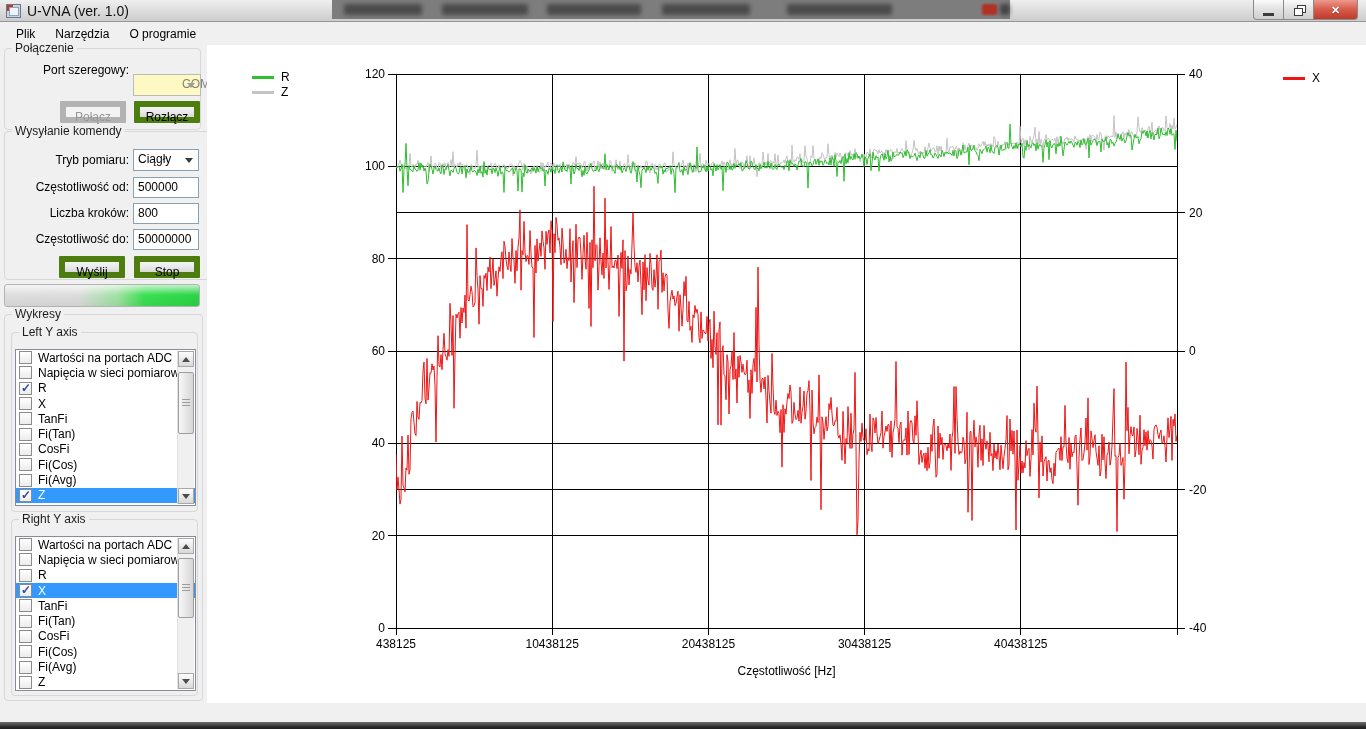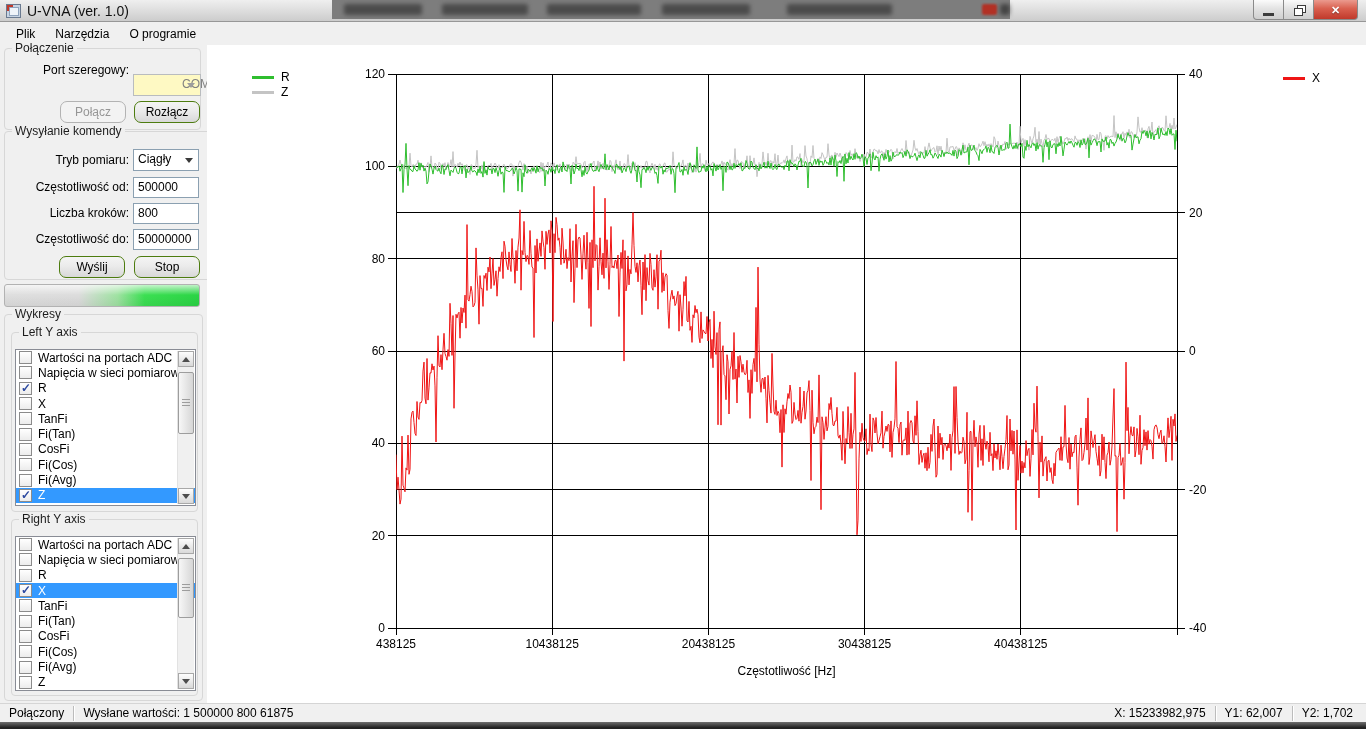--- a/index.html
+++ b/index.html
@@ -38,21 +38,21 @@
 
   
   .groupbox{position:absolute;border:1px solid #d7d7d7;border-radius:4px;background:#f0f0f0;}
   .groupbox>.legend{position:absolute;top:-8px;left:7px;background:#f0f0f0;padding:0 3px;color:#1c1c1c;}
   .flabel{position:absolute;text-align:right;color:#000;}
   .tbox{position:absolute;border:1px solid #8ba0b1;background:#fff;padding:2px 4px;font-family:"Liberation Sans",sans-serif;font-size:12px;}
   .combo{position:absolute;border:1px solid #8ba0b1;background:#fff;padding:2px 4px;padding-right:18px;}
   .combo .arrow{position:absolute;right:5px;top:8px;width:0;height:0;border-left:4px solid transparent;border-right:4px solid transparent;border-top:5px solid #3a3a3a;}
   .combo.disabled{background:#fef9c3;color:#828282;border-color:#b9bcbf;padding-left:48px;}
   .combo.disabled .arrow{border-top-color:#9d9d9d;}
-  .btn{position:absolute;border:1px solid #4d7c0f;border-radius:7px;
+  .btn{position:absolute;border:6px solid #4d7c0f;border-radius:1px;
     background:linear-gradient(#f4f4f4,#ebebeb 45%,#d8d8d8);text-align:center;line-height:20px;color:#000;}
   .btn.disabled{border-color:#b3b3b3;background:#f3f3f3;color:#969696;}
   .progress{position:absolute;left:4px;top:284px;width:196px;height:23px;border:1px solid #b2b2b2;border-radius:3px;
     background:linear-gradient(to bottom,rgba(255,255,255,.7),rgba(255,255,255,0) 48%,rgba(0,0,0,.05)),
                linear-gradient(to right,#dedede 0%,#dcdcdc 38%,#9fe2a2 58%,#3bdf52 72%,#2bd445 100%);}
 
   
   .listbox{position:absolute;border:1px solid #898c95;background:#fff;overflow:hidden;}
   .lb-row{position:relative;height:15.3px;display:flex;align-items:center;padding-left:3px;}
   .lb-row.sel{background:#3399ff;}
@@ -337,29 +337,15 @@
         <line x1="813.8000000000001" y1="583" x2="813.8000000000001" y2="590" stroke="#000" stroke-width="1" shape-rendering="crispEdges"></line>
         <text x="813.8000000000001" y="603" text-anchor="middle">40438125</text>
         <line x1="970" y1="583" x2="970" y2="590" stroke="#000" stroke-width="1" shape-rendering="crispEdges"></line>
         <text x="579.5" y="630" text-anchor="middle">Częstotliwość [Hz]</text>
         <polyline points="189,122.6 190,123.0 191,120.5 192,119.1 193,115.0 194,119.2 195,123.7 196,123.1 197,119.7 198,122.6 199,123.9 200,122.8 201,123.0 202,121.5 203,108.2 204,120.5 205,121.9 206,119.4 207,120.3 208,122.3 209,119.0 210,119.2 211,115.2 212,122.4 213,122.0 214,117.8 215,122.4 216,122.8 217,122.0 218,121.7 219,122.1 220,119.8 221,117.5 222,127.2 223,121.7 224,110.9 225,122.0 226,121.5 227,123.5 228,118.0 229,119.0 230,124.4 231,124.3 232,117.2 233,118.2 234,124.3 235,122.7 236,118.5 237,121.4 238,117.7 239,125.1 240,121.8 241,117.5 242,122.0 243,120.0 244,114.7 245,121.8 246,106.6 247,122.3 248,119.3 249,120.5 250,122.2 251,118.3 252,120.8 253,117.0 254,120.2 255,118.7 256,120.8 257,121.7 258,126.2 259,120.1 260,119.7 261,123.8 262,122.6 263,129.5 264,119.7 265,120.0 266,123.5 267,123.1 268,123.7 269,119.0 270,105.3 271,122.7 272,120.9 273,121.8 274,124.0 275,119.9 276,126.1 277,118.4 278,123.2 279,125.3 280,126.8 281,120.6 282,120.3 283,120.7 284,118.4 285,126.2 286,120.8 287,120.4 288,118.0 289,119.9 290,122.3 291,123.4 292,119.7 293,125.1 294,122.0 295,123.0 296,120.5 297,119.2 298,122.8 299,121.4 300,124.0 301,122.7 302,122.3 303,119.7 304,118.5 305,119.7 306,131.1 307,120.6 308,125.1 309,123.8 310,122.6 311,121.3 312,117.8 313,115.7 314,117.1 315,120.9 316,125.1 317,118.6 318,121.6 319,124.7 320,121.1 321,128.1 322,124.9 323,125.9 324,129.0 325,123.4 326,123.3 327,120.8 328,126.3 329,125.0 330,121.2 331,124.0 332,127.1 333,127.3 334,117.3 335,126.4 336,117.9 337,126.6 338,121.0 339,121.5 340,119.7 341,117.0 342,124.4 343,124.7 344,117.9 345,119.2 346,124.4 347,117.9 348,121.4 349,124.8 350,125.0 351,119.9 352,121.7 353,118.9 354,125.7 355,122.4 356,119.7 357,119.2 358,123.5 359,123.8 360,119.2 361,124.2 362,119.0 363,122.5 364,122.7 365,126.1 366,117.2 367,118.1 368,120.0 369,111.7 370,119.3 371,118.3 372,118.9 373,118.1 374,119.4 375,123.1 376,121.9 377,117.3 378,116.3 379,125.7 380,122.0 381,126.2 382,118.9 383,119.4 384,120.3 385,119.9 386,117.7 387,116.0 388,126.3 389,121.6 390,122.6 391,115.9 392,123.2 393,117.0 394,124.2 395,120.8 396,118.4 397,124.6 398,122.7 399,120.8 400,125.2 401,123.9 402,120.4 403,115.3 404,116.8 405,126.6 406,120.5 407,123.3 408,119.1 409,114.8 410,122.3 411,124.8 412,122.6 413,116.0 414,126.2 415,122.1 416,122.2 417,118.5 418,119.2 419,123.3 420,121.0 421,109.6 422,121.4 423,121.0 424,125.0 425,117.9 426,121.4 427,121.9 428,117.6 429,124.3 430,126.4 431,119.8 432,123.1 433,122.9 434,120.6 435,123.3 436,121.9 437,124.6 438,121.4 439,116.3 440,116.4 441,121.8 442,124.7 443,128.0 444,120.7 445,118.2 446,120.6 447,123.7 448,119.3 449,124.6 450,122.3 451,125.5 452,119.6 453,118.8 454,122.6 455,122.0 456,121.3 457,118.5 458,117.9 459,126.4 460,127.3 461,124.8 462,125.1 463,124.3 464,122.0 465,123.8 466,106.8 467,120.4 468,120.9 469,121.8 470,123.8 471,121.7 472,121.1 473,121.4 474,121.2 475,118.9 476,114.9 477,125.4 478,120.2 479,120.4 480,125.5 481,118.0 482,124.5 483,123.8 484,119.5 485,127.4 486,125.5 487,126.6 488,122.3 489,127.1 490,116.6 491,123.0 492,117.5 493,108.4 494,123.0 495,119.2 496,118.6 497,121.2 498,125.8 499,115.2 500,119.8 501,119.9 502,118.4 503,120.2 504,120.5 505,118.0 506,116.9 507,117.9 508,120.5 509,120.6 510,119.4 511,120.9 512,119.7 513,121.2 514,119.2 515,115.9 516,121.0 517,117.2 518,119.6 519,118.7 520,124.0 521,125.2 522,118.5 523,114.7 524,121.3 525,118.7 526,121.4 527,118.5 528,103.6 529,120.2 530,115.1 531,115.4 532,119.4 533,123.5 534,117.0 535,116.7 536,117.8 537,123.0 538,118.2 539,118.0 540,110.8 541,121.8 542,123.2 543,110.7 544,119.7 545,120.1 546,119.0 547,112.9 548,120.1 549,119.2 550,131.7 551,123.3 552,117.4 553,118.7 554,123.6 555,118.6 556,106.9 557,116.6 558,120.0 559,117.1 560,120.5 561,108.3 562,119.8 563,116.5 564,115.6 565,122.3 566,116.5 567,118.1 568,108.7 569,121.0 570,118.5 571,110.1 572,120.4 573,119.1 574,117.5 575,118.4 576,117.4 577,114.9 578,118.2 579,113.4 580,110.9 581,118.0 582,116.0 583,117.6 584,120.7 585,100.1 586,117.1 587,117.0 588,114.6 589,116.1 590,111.9 591,112.2 592,114.4 593,108.6 594,121.0 595,114.7 596,117.9 597,115.5 598,100.6 599,111.0 600,113.8 601,119.6 602,117.6 603,119.5 604,110.9 605,112.6 606,100.5 607,113.3 608,114.6 609,115.5 610,117.0 611,113.6 612,118.2 613,111.9 614,113.5 615,107.7 616,109.7 617,112.6 618,115.4 619,112.2 620,112.3 621,98.7 622,109.8 623,114.2 624,110.8 625,110.0 626,114.8 627,114.1 628,107.3 629,112.3 630,108.0 631,110.0 632,111.6 633,108.0 634,110.9 635,116.6 636,111.6 637,112.4 638,108.5 639,107.9 640,108.2 641,111.5 642,110.9 643,105.5 644,110.4 645,108.8 646,111.3 647,112.4 648,103.7 649,110.0 650,113.2 651,110.7 652,112.3 653,116.5 654,113.4 655,111.4 656,112.5 657,109.0 658,113.2 659,112.2 660,107.3 661,107.7 662,111.8 663,104.1 664,113.1 665,111.1 666,107.0 667,104.1 668,104.5 669,106.1 670,105.6 671,108.9 672,104.6 673,107.9 674,106.5 675,105.9 676,113.1 677,107.4 678,110.3 679,104.4 680,107.8 681,107.3 682,107.4 683,106.2 684,104.3 685,105.7 686,113.9 687,107.7 688,106.5 689,107.9 690,103.5 691,108.6 692,107.1 693,107.6 694,105.1 695,103.5 696,105.9 697,107.0 698,108.9 699,95.5 700,105.3 701,108.6 702,106.8 703,111.4 704,110.2 705,108.1 706,105.0 707,95.3 708,102.9 709,105.6 710,103.5 711,106.9 712,109.1 713,106.2 714,107.1 715,108.4 716,107.3 717,108.4 718,101.6 719,107.8 720,109.9 721,102.6 722,97.9 723,102.9 724,106.1 725,104.3 726,103.1 727,102.6 728,107.4 729,106.3 730,100.8 731,109.8 732,101.0 733,105.9 734,101.2 735,106.6 736,108.3 737,110.6 738,107.3 739,107.3 740,93.2 741,105.5 742,107.5 743,102.0 744,101.8 745,102.0 746,101.3 747,105.1 748,104.4 749,101.5 750,102.4 751,110.3 752,102.9 753,104.4 754,106.3 755,109.2 756,97.8 757,104.5 758,99.8 759,105.2 760,105.3 761,100.9 762,98.2 763,103.0 764,100.0 765,100.1 766,101.8 767,105.0 768,103.8 769,102.6 770,105.5 771,103.2 772,98.7 773,101.7 774,100.9 775,98.9 776,96.2 777,100.7 778,96.7 779,101.1 780,99.3 781,101.3 782,98.9 783,102.4 784,98.6 785,100.0 786,102.1 787,91.7 788,94.0 789,102.6 790,102.2 791,96.1 792,100.5 793,104.3 794,102.7 795,101.7 796,98.9 797,99.9 798,96.5 799,104.3 800,103.0 801,98.6 802,100.3 803,97.7 804,99.2 805,98.6 806,98.3 807,98.1 808,98.4 809,98.3 810,97.0 811,104.4 812,99.6 813,81.3 814,97.6 815,94.9 816,93.4 817,101.2 818,94.7 819,100.4 820,97.8 821,100.2 822,105.1 823,91.4 824,95.2 825,98.5 826,93.8 827,90.9 828,82.3 829,97.5 830,94.1 831,99.3 832,86.5 833,101.7 834,94.1 835,98.6 836,102.0 837,95.2 838,93.8 839,89.5 840,94.3 841,93.5 842,93.4 843,97.0 844,95.3 845,94.5 846,94.6 847,95.7 848,93.3 849,99.4 850,91.7 851,97.4 852,93.4 853,91.0 854,93.5 855,96.2 856,99.1 857,97.0 858,93.4 859,93.9 860,92.1 861,95.6 862,93.2 863,94.9 864,94.0 865,93.8 866,95.5 867,96.9 868,90.9 869,94.1 870,94.2 871,97.8 872,94.7 873,96.8 874,96.4 875,96.2 876,93.2 877,95.4 878,93.8 879,104.1 880,96.0 881,91.8 882,98.8 883,89.6 884,96.6 885,90.4 886,90.5 887,91.3 888,92.2 889,97.5 890,89.4 891,94.7 892,94.5 893,87.1 894,88.7 895,95.1 896,95.6 897,105.3 898,91.5 899,90.6 900,94.0 901,90.6 902,92.7 903,91.8 904,91.4 905,91.1 906,91.7 907,70.6 908,92.6 909,86.8 910,93.5 911,88.0 912,92.0 913,95.4 914,88.8 915,89.3 916,86.7 917,93.4 918,88.2 919,90.3 920,86.9 921,91.4 922,84.3 923,93.1 924,86.7 925,87.1 926,89.7 927,92.6 928,89.0 929,92.6 930,86.7 931,71.9 932,82.4 933,87.1 934,87.0 935,82.7 936,88.1 937,86.9 938,85.5 939,85.3 940,92.6 941,83.8 942,81.4 943,87.4 944,85.4 945,77.0 946,90.4 947,86.8 948,86.1 949,84.5 950,89.8 951,82.3 952,80.8 953,85.2 954,86.4 955,82.3 956,82.9 957,85.7 958,86.0 959,70.8 960,82.6 961,84.0 962,82.9 963,78.4 964,84.9 965,80.3 966,84.1 967,73.0 968,84.0 969,82.3 970,79.5" fill="none" stroke="#c4c4c4" stroke-width="1" clip-path="url(#pc)" stroke-linejoin="round"></polyline>
         <polyline points="189,121.4 190,122.5 191,122.1 192,120.8 193,126.2 194,123.6 195,119.2 196,147.5 197,124.4 198,119.9 199,98.4 200,123.9 201,140.7 202,120.6 203,124.5 204,124.6 205,126.3 206,126.5 207,120.7 208,124.0 209,124.8 210,126.3 211,125.0 212,117.7 213,125.2 214,118.3 215,121.8 216,120.1 217,126.1 218,123.0 219,126.2 220,138.9 221,136.8 222,126.2 223,118.9 224,121.0 225,124.2 226,129.1 227,123.4 228,121.3 229,124.6 230,125.6 231,126.1 232,123.1 233,126.9 234,128.8 235,119.8 236,122.1 237,129.5 238,123.9 239,124.4 240,121.3 241,119.7 242,125.5 243,130.8 244,125.1 245,126.1 246,127.4 247,123.7 248,122.0 249,123.2 250,127.2 251,128.8 252,128.4 253,122.2 254,121.5 255,128.9 256,122.0 257,121.7 258,120.5 259,132.9 260,123.9 261,127.7 262,126.3 263,125.6 264,121.0 265,126.2 266,127.1 267,125.4 268,126.0 269,127.0 270,130.5 271,123.8 272,127.8 273,121.2 274,128.4 275,126.5 276,132.1 277,116.6 278,128.4 279,124.9 280,130.1 281,122.0 282,124.5 283,124.7 284,123.9 285,128.9 286,123.5 287,123.6 288,127.6 289,122.7 290,126.0 291,131.3 292,125.6 293,122.5 294,129.2 295,127.0 296,127.6 297,147.4 298,121.8 299,125.4 300,125.7 301,125.9 302,126.8 303,126.3 304,125.1 305,123.2 306,123.9 307,129.0 308,126.2 309,122.4 310,125.4 311,146.1 312,123.8 313,124.2 314,124.4 315,147.1 316,127.8 317,131.7 318,119.8 319,126.7 320,128.3 321,124.4 322,124.9 323,126.5 324,124.5 325,122.7 326,126.4 327,122.7 328,124.8 329,128.2 330,120.8 331,126.8 332,123.6 333,122.1 334,123.8 335,122.6 336,125.8 337,124.3 338,141.0 339,125.2 340,126.2 341,129.3 342,123.6 343,123.8 344,127.3 345,122.0 346,126.0 347,124.6 348,128.6 349,121.7 350,119.8 351,125.7 352,128.1 353,123.3 354,122.1 355,127.0 356,116.9 357,121.4 358,125.4 359,124.9 360,126.6 361,119.9 362,122.8 363,123.3 364,139.0 365,120.3 366,122.6 367,129.0 368,125.9 369,119.2 370,123.7 371,123.2 372,125.6 373,119.9 374,124.7 375,131.8 376,125.4 377,130.4 378,121.8 379,127.7 380,129.1 381,126.3 382,125.6 383,120.3 384,118.4 385,123.8 386,126.1 387,126.2 388,125.0 389,125.9 390,120.8 391,124.8 392,126.7 393,122.7 394,119.4 395,121.8 396,123.8 397,123.0 398,108.8 399,124.8 400,119.5 401,122.4 402,125.0 403,119.9 404,121.8 405,122.0 406,124.7 407,125.3 408,128.5 409,119.5 410,119.5 411,123.1 412,121.5 413,124.7 414,121.4 415,127.9 416,125.3 417,122.7 418,123.5 419,126.6 420,122.1 421,121.8 422,120.8 423,125.7 424,128.3 425,124.4 426,116.6 427,120.2 428,125.6 429,125.5 430,137.0 431,120.8 432,126.7 433,129.9 434,142.7 435,124.6 436,124.2 437,122.5 438,124.0 439,127.7 440,121.9 441,125.3 442,121.4 443,123.3 444,125.3 445,122.6 446,122.6 447,123.6 448,128.4 449,127.0 450,130.6 451,138.4 452,121.0 453,122.2 454,123.1 455,121.1 456,129.2 457,124.9 458,127.1 459,123.2 460,123.7 461,122.9 462,122.8 463,120.5 464,129.3 465,123.7 466,124.0 467,128.6 468,147.7 469,123.0 470,121.3 471,120.3 472,117.5 473,126.9 474,126.7 475,124.5 476,130.3 477,121.8 478,125.6 479,124.2 480,125.6 481,129.5 482,121.7 483,117.7 484,121.2 485,125.1 486,127.3 487,119.8 488,121.3 489,123.5 490,101.9 491,125.0 492,127.5 493,126.2 494,126.4 495,121.0 496,123.2 497,119.7 498,123.3 499,126.9 500,121.4 501,126.1 502,120.3 503,120.9 504,125.2 505,123.6 506,130.9 507,118.6 508,122.3 509,126.1 510,120.2 511,124.9 512,122.8 513,119.6 514,124.4 515,122.3 516,145.7 517,121.1 518,121.5 519,127.4 520,117.0 521,117.7 522,120.2 523,124.6 524,120.9 525,125.1 526,124.2 527,118.2 528,123.4 529,119.6 530,120.5 531,120.3 532,118.6 533,120.6 534,117.8 535,125.9 536,125.4 537,122.7 538,123.5 539,115.5 540,118.3 541,122.8 542,124.2 543,123.8 544,116.0 545,117.4 546,122.5 547,123.3 548,124.7 549,119.9 550,123.8 551,123.0 552,125.8 553,119.3 554,123.8 555,122.0 556,120.4 557,117.2 558,123.2 559,121.3 560,123.2 561,116.2 562,121.3 563,123.5 564,118.1 565,123.3 566,124.7 567,123.3 568,119.4 569,123.7 570,124.5 571,119.5 572,119.2 573,120.9 574,121.3 575,122.5 576,121.3 577,124.6 578,120.3 579,122.0 580,116.0 581,115.7 582,125.8 583,114.7 584,118.3 585,117.6 586,119.2 587,121.7 588,118.8 589,120.0 590,125.0 591,120.0 592,116.2 593,116.4 594,113.3 595,120.8 596,120.9 597,121.8 598,116.5 599,117.0 600,120.9 601,143.0 602,117.6 603,117.3 604,117.8 605,120.9 606,119.7 607,115.9 608,114.1 609,119.4 610,116.8 611,113.9 612,120.4 613,115.7 614,117.4 615,116.1 616,120.3 617,118.4 618,115.0 619,116.5 620,118.5 621,117.4 622,120.1 623,113.0 624,120.1 625,111.6 626,114.1 627,121.3 628,110.1 629,115.8 630,131.5 631,116.6 632,117.6 633,115.5 634,118.6 635,113.4 636,111.5 637,136.3 638,109.0 639,118.8 640,113.3 641,118.0 642,107.6 643,114.6 644,111.2 645,113.7 646,115.0 647,108.7 648,114.3 649,107.7 650,108.5 651,113.3 652,111.0 653,113.9 654,112.3 655,109.1 656,112.8 657,121.7 658,111.6 659,113.2 660,119.5 661,112.8 662,111.9 663,108.9 664,125.7 665,118.0 666,107.3 667,113.2 668,115.0 669,110.7 670,113.0 671,111.9 672,126.3 673,114.3 674,110.1 675,108.9 676,111.4 677,115.3 678,108.7 679,114.1 680,111.4 681,105.0 682,116.9 683,110.6 684,116.2 685,114.1 686,107.1 687,111.2 688,111.8 689,110.2 690,109.7 691,110.3 692,109.6 693,107.0 694,108.5 695,107.5 696,112.6 697,110.2 698,106.4 699,111.2 700,104.8 701,106.2 702,108.9 703,113.6 704,110.6 705,111.9 706,111.6 707,110.6 708,108.2 709,112.0 710,115.6 711,111.7 712,109.8 713,112.7 714,106.8 715,107.8 716,110.3 717,113.4 718,113.1 719,105.3 720,111.2 721,109.3 722,107.7 723,104.8 724,110.0 725,109.5 726,113.2 727,111.3 728,108.0 729,109.5 730,111.6 731,113.5 732,109.5 733,109.9 734,112.1 735,105.2 736,107.8 737,111.6 738,107.5 739,108.7 740,106.9 741,108.7 742,107.9 743,108.4 744,109.0 745,110.4 746,105.4 747,111.1 748,105.1 749,106.5 750,113.6 751,111.3 752,104.6 753,105.9 754,110.2 755,104.7 756,100.1 757,108.0 758,107.4 759,106.8 760,107.0 761,102.2 762,119.8 763,100.3 764,105.2 765,105.3 766,103.0 767,100.1 768,105.6 769,106.9 770,109.6 771,110.7 772,115.6 773,104.4 774,106.2 775,108.7 776,105.0 777,104.6 778,103.6 779,100.9 780,107.3 781,102.3 782,103.2 783,107.8 784,100.3 785,106.6 786,107.0 787,108.5 788,102.5 789,101.4 790,100.2 791,102.5 792,110.0 793,104.0 794,100.0 795,105.7 796,104.7 797,105.0 798,104.7 799,98.3 800,97.2 801,103.3 802,103.0 803,79.1 804,98.8 805,101.7 806,104.1 807,100.5 808,103.5 809,98.0 810,103.5 811,101.0 812,98.7 813,99.5 814,101.6 815,98.3 816,112.1 817,113.3 818,101.2 819,105.4 820,95.3 821,101.8 822,99.5 823,101.2 824,102.8 825,98.8 826,97.8 827,100.6 828,98.7 829,105.9 830,97.6 831,104.2 832,100.1 833,99.7 834,100.8 835,101.3 836,117.3 837,102.8 838,99.3 839,94.5 840,101.9 841,96.9 842,114.7 843,95.9 844,102.1 845,102.9 846,99.5 847,98.8 848,98.9 849,108.8 850,98.7 851,101.7 852,97.5 853,101.0 854,91.4 855,100.8 856,110.9 857,104.2 858,97.0 859,98.8 860,100.1 861,98.2 862,96.4 863,98.4 864,95.9 865,97.9 866,100.2 867,102.2 868,97.4 869,97.5 870,100.3 871,96.7 872,97.8 873,102.5 874,94.8 875,100.1 876,98.3 877,93.7 878,99.4 879,99.4 880,97.0 881,93.2 882,112.9 883,94.9 884,100.1 885,97.8 886,95.8 887,93.9 888,94.4 889,96.0 890,100.7 891,96.5 892,97.1 893,96.4 894,107.0 895,93.9 896,96.4 897,96.1 898,96.1 899,92.0 900,100.1 901,97.5 902,103.1 903,94.4 904,94.7 905,98.5 906,97.1 907,101.1 908,98.4 909,97.0 910,94.0 911,89.2 912,92.9 913,94.2 914,89.6 915,96.2 916,93.3 917,94.1 918,97.9 919,95.9 920,90.9 921,87.7 922,90.7 923,90.7 924,90.4 925,105.1 926,99.1 927,93.8 928,89.6 929,92.6 930,92.2 931,91.8 932,98.8 933,95.1 934,93.7 935,86.4 936,88.5 937,85.4 938,86.9 939,90.8 940,86.0 941,93.1 942,88.1 943,85.6 944,93.9 945,87.4 946,89.8 947,95.0 948,89.2 949,89.8 950,89.0 951,82.9 952,93.8 953,91.1 954,83.2 955,87.0 956,89.9 957,88.8 958,90.4 959,86.5 960,90.6 961,83.2 962,83.8 963,89.3 964,83.8 965,90.3 966,89.1 967,88.9 968,104.5 969,85.2 970,96.3" fill="none" stroke="#2fbe2f" stroke-width="1" clip-path="url(#pc)" stroke-linejoin="round"></polyline>
         <polyline points="189,409.6 190,444.6 191,432.2 192,444.9 193,459.1 194,454.2 195,391.1 196,440.2 197,443.1 198,446.8 199,422.9 200,425.1 201,390.1 202,429.3 203,424.5 204,373.9 205,367.3 206,366.1 207,377.5 208,388.5 209,390.5 210,356.5 211,372.1 212,374.4 213,357.4 214,358.0 215,355.5 216,326.1 217,317.1 218,353.1 219,358.8 220,313.5 221,355.1 222,342.9 223,327.8 224,328.1 225,318.8 226,325.0 227,321.1 228,340.9 229,397.0 230,332.2 231,290.7 232,320.5 233,322.0 234,309.6 235,324.7 236,304.9 237,288.3 238,308.5 239,311.5 240,315.2 241,304.6 242,311.4 243,258.3 244,278.3 245,310.4 246,270.5 247,363.3 248,310.0 249,269.3 250,273.0 251,268.8 252,267.2 253,293.2 254,262.5 255,278.0 256,263.0 257,267.5 258,250.1 259,283.2 260,179.6 261,254.6 262,256.1 263,249.6 264,241.2 265,246.7 266,261.9 267,260.8 268,257.4 269,202.9 270,230.2 271,244.9 272,279.2 273,230.6 274,243.5 275,243.3 276,261.4 277,230.5 278,233.4 279,228.2 280,245.5 281,222.2 282,226.9 283,212.0 284,243.7 285,228.1 286,213.5 287,240.4 288,234.4 289,225.8 290,251.2 291,233.5 292,221.8 293,226.5 294,212.7 295,206.8 296,233.6 297,196.2 298,201.2 299,214.7 300,221.1 301,224.8 302,206.9 303,219.5 304,226.5 305,193.5 306,212.8 307,215.1 308,238.3 309,205.5 310,225.8 311,202.2 312,193.0 313,164.8 314,245.2 315,205.5 316,209.8 317,176.4 318,207.3 319,216.6 320,210.4 321,211.3 322,219.4 323,185.5 324,208.3 325,222.1 326,223.0 327,292.5 328,200.5 329,228.0 330,193.9 331,216.3 332,206.1 333,197.9 334,211.4 335,185.9 336,196.1 337,202.7 338,224.3 339,186.3 340,199.4 341,189.1 342,184.9 343,208.0 344,175.8 345,185.8 346,276.5 347,188.7 348,207.7 349,172.4 350,179.7 351,195.3 352,192.9 353,202.3 354,219.7 355,183.2 356,197.0 357,218.2 358,214.5 359,204.3 360,223.6 361,212.6 362,215.6 363,183.7 364,237.0 365,211.6 366,195.7 367,257.6 368,223.3 369,179.3 370,222.6 371,194.7 372,192.0 373,192.9 374,209.9 375,234.4 376,208.8 377,190.2 378,213.0 379,224.2 380,187.3 381,217.8 382,263.4 383,197.4 384,281.5 385,194.8 386,222.7 387,141.3 388,215.9 389,199.6 390,200.6 391,245.1 392,221.6 393,192.8 394,216.6 395,229.8 396,208.1 397,233.4 398,153.2 399,222.9 400,194.7 401,216.2 402,244.4 403,219.3 404,181.5 405,222.6 406,220.9 407,223.1 408,215.4 409,215.3 410,223.6 411,210.0 412,271.5 413,227.9 414,207.4 415,223.5 416,194.8 417,316.1 418,205.5 419,245.9 420,239.2 421,210.9 422,239.9 423,224.4 424,228.8 425,199.9 426,167.6 427,200.7 428,221.3 429,227.4 430,217.8 431,236.9 432,220.8 433,215.0 434,240.4 435,269.7 436,217.0 437,244.8 438,209.6 439,255.7 440,222.6 441,235.5 442,240.1 443,208.4 444,219.7 445,242.8 446,245.3 447,224.7 448,242.1 449,231.9 450,209.7 451,264.2 452,216.1 453,214.7 454,205.2 455,247.4 456,227.8 457,246.0 458,232.1 459,228.7 460,230.3 461,265.7 462,283.4 463,257.2 464,250.2 465,245.2 466,254.1 467,250.9 468,260.6 469,258.5 470,251.2 471,246.3 472,286.2 473,249.7 474,262.0 475,281.2 476,264.6 477,236.6 478,250.9 479,231.4 480,275.5 481,277.0 482,256.4 483,285.3 484,281.3 485,297.4 486,269.8 487,272.8 488,260.5 489,267.7 490,264.1 491,269.7 492,292.2 493,297.8 494,266.9 495,293.5 496,284.9 497,286.3 498,288.3 499,288.7 500,271.5 501,296.0 502,277.4 503,274.4 504,313.5 505,294.4 506,322.7 507,266.2 508,301.9 509,309.5 510,287.6 511,379.8 512,284.5 513,276.9 514,380.1 515,307.1 516,300.7 517,329.5 518,330.9 519,354.7 520,309.7 521,316.8 522,369.0 523,324.5 524,320.8 525,306.5 526,334.5 527,287.5 528,334.1 529,324.0 530,358.0 531,311.3 532,332.4 533,310.5 534,316.8 535,327.3 536,319.2 537,327.1 538,329.7 539,328.8 540,315.3 541,347.5 542,334.9 543,373.4 544,324.7 545,348.4 546,319.6 547,313.4 548,326.6 549,262.4 550,336.9 551,222.1 552,299.2 553,334.8 554,347.3 555,333.7 556,333.3 557,343.9 558,332.0 559,353.2 560,377.9 561,330.4 562,345.7 563,357.7 564,368.1 565,308.4 566,341.0 567,366.4 568,369.4 569,355.2 570,370.5 571,366.3 572,368.5 573,387.7 574,364.5 575,422.1 576,359.8 577,387.5 578,363.8 579,369.2 580,356.8 581,348.5 582,353.5 583,340.0 584,347.2 585,378.4 586,376.0 587,357.4 588,369.2 589,374.5 590,373.3 591,365.4 592,376.2 593,342.0 594,378.2 595,367.3 596,361.5 597,346.0 598,374.2 599,366.0 600,347.9 601,345.5 602,335.6 603,365.6 604,435.5 605,345.2 606,377.3 607,388.8 608,382.5 609,381.3 610,372.1 611,377.6 612,329.9 613,380.2 614,464.7 615,371.8 616,377.5 617,394.4 618,382.2 619,371.7 620,385.9 621,381.4 622,358.5 623,364.6 624,352.4 625,368.7 626,380.2 627,380.7 628,376.0 629,376.0 630,362.3 631,390.6 632,393.2 633,389.9 634,399.0 635,415.3 636,366.4 637,393.6 638,418.8 639,393.5 640,398.0 641,361.6 642,387.6 643,403.5 644,368.3 645,403.4 646,389.3 647,383.9 648,327.4 649,401.1 650,489.8 651,475.2 652,413.9 653,387.3 654,396.4 655,378.2 656,392.5 657,395.7 658,396.1 659,383.8 660,409.6 661,403.6 662,406.1 663,369.1 664,399.3 665,406.6 666,372.9 667,375.6 668,388.0 669,372.5 670,388.4 671,398.8 672,395.7 673,391.7 674,387.8 675,366.1 676,403.2 677,391.4 678,387.0 679,381.0 680,386.4 681,379.4 682,379.9 683,406.9 684,375.9 685,412.4 686,387.4 687,382.9 688,373.8 689,316.5 690,381.7 691,383.2 692,397.6 693,379.8 694,377.0 695,410.2 696,395.5 697,394.8 698,395.3 699,382.9 700,410.1 701,366.1 702,409.5 703,378.3 704,375.5 705,377.8 706,396.0 707,398.2 708,370.8 709,390.3 710,355.8 711,386.4 712,419.5 713,410.0 714,405.2 715,417.4 716,410.8 717,408.2 718,423.2 719,407.8 720,425.7 721,402.2 722,423.4 723,417.4 724,389.4 725,406.4 726,381.1 727,374.0 728,402.9 729,432.2 730,429.5 731,381.0 732,413.2 733,388.2 734,399.9 735,392.3 736,414.5 737,399.8 738,398.8 739,400.9 740,405.8 741,398.6 742,403.1 743,389.0 744,425.4 745,392.8 746,385.8 747,341.6 748,408.4 749,341.5 750,372.4 751,396.2 752,409.5 753,406.1 754,408.3 755,407.2 756,392.2 757,396.7 758,418.8 759,414.1 760,367.3 761,467.3 762,425.7 763,386.7 764,386.4 765,475.5 766,396.5 767,375.3 768,401.8 769,391.9 770,398.3 771,422.3 772,389.1 773,380.3 774,415.4 775,393.8 776,420.5 777,380.4 778,397.8 779,404.3 780,396.1 781,400.5 782,416.8 783,387.3 784,410.8 785,408.7 786,425.6 787,398.8 788,413.0 789,405.8 790,414.3 791,399.0 792,410.7 793,424.8 794,400.1 795,411.4 796,423.7 797,411.4 798,403.4 799,394.5 800,370.5 801,424.8 802,420.1 803,374.0 804,405.9 805,385.4 806,409.2 807,386.0 808,414.1 809,485.0 810,384.9 811,435.3 812,418.0 813,400.4 814,428.2 815,416.1 816,427.9 817,417.5 818,422.9 819,395.6 820,410.7 821,405.0 822,403.3 823,431.4 824,413.8 825,384.5 826,409.9 827,358.2 828,382.9 829,387.2 830,341.1 831,391.9 832,452.9 833,397.2 834,417.1 835,390.9 836,431.1 837,416.7 838,413.9 839,411.7 840,436.0 841,416.0 842,415.3 843,427.4 844,422.7 845,434.6 846,438.7 847,418.3 848,431.0 849,407.3 850,405.7 851,404.2 852,403.0 853,415.3 854,391.7 855,415.6 856,401.9 857,401.7 858,360.4 859,399.0 860,413.0 861,417.7 862,392.5 863,424.2 864,399.1 865,411.8 866,407.0 867,407.7 868,391.7 869,390.1 870,422.9 871,460.2 872,412.0 873,394.3 874,382.9 875,415.6 876,414.5 877,407.4 878,398.1 879,373.0 880,405.1 881,352.9 882,419.5 883,411.1 884,385.9 885,393.8 886,402.6 887,395.4 888,389.7 889,406.5 890,413.3 891,420.4 892,400.8 893,431.1 894,425.7 895,389.2 896,414.9 897,391.8 898,417.4 899,433.6 900,410.2 901,407.5 902,397.0 903,420.2 904,414.7 905,401.0 906,371.0 907,343.6 908,411.2 909,410.7 910,486.6 911,412.6 912,410.3 913,398.4 914,420.4 915,417.7 916,412.5 917,454.2 918,417.4 919,317.1 920,385.7 921,362.4 922,408.8 923,390.7 924,381.6 925,390.4 926,390.7 927,381.9 928,412.0 929,405.2 930,383.4 931,391.8 932,409.7 933,370.2 934,419.3 935,405.5 936,402.6 937,384.7 938,400.7 939,386.9 940,405.1 941,385.6 942,399.2 943,394.5 944,395.6 945,401.4 946,414.1 947,384.7 948,381.0 949,379.9 950,382.4 951,389.5 952,393.7 953,387.9 954,385.1 955,398.6 956,397.1 957,390.8 958,401.5 959,417.0 960,392.1 961,372.9 962,392.6 963,383.7 964,371.3 965,415.4 966,374.3 967,381.0 968,368.9 969,396.4 970,390.5" fill="none" stroke="#ef1515" stroke-width="1" clip-path="url(#pc)" stroke-linejoin="round"></polyline>
       </svg>
   </div>
 
-  <div class="statusbar">
-    <div class="status-left">
-      <div class="status-cell">Połączony</div>
-      <div class="status-sep"></div>
-      <div class="status-cell">Wysłane wartości: 1 500000 800 61875</div>
-    </div>
-    <div class="status-right">
-      <div class="status-cell">X: 15233982,975</div>
-      <div class="status-sep"></div>
-      <div class="status-cell">Y1: 62,007</div>
-      <div class="status-sep"></div>
-      <div class="status-cell">Y2: 1,702</div>
-    </div>
-  </div>
 
   <div class="taskbar-edge"></div>
 </div>
 
 </body></html>

